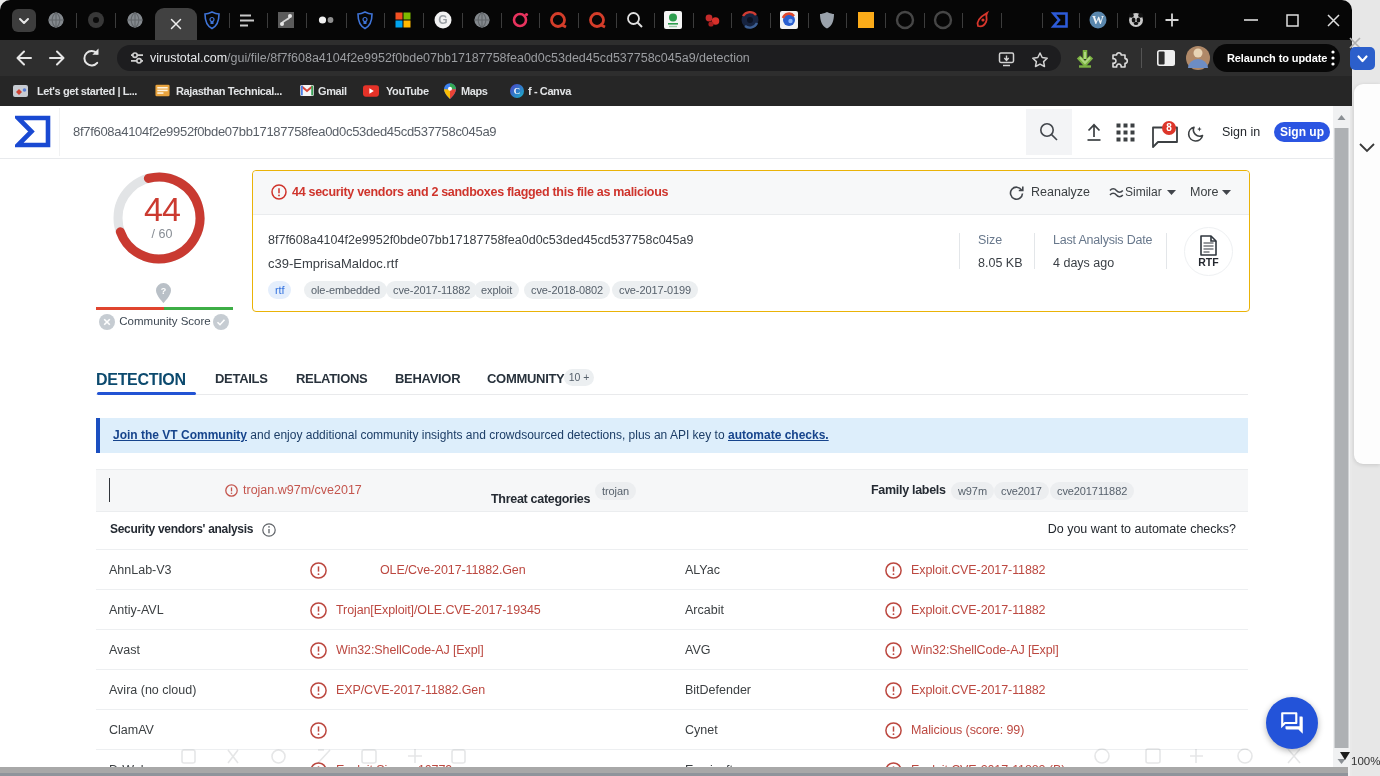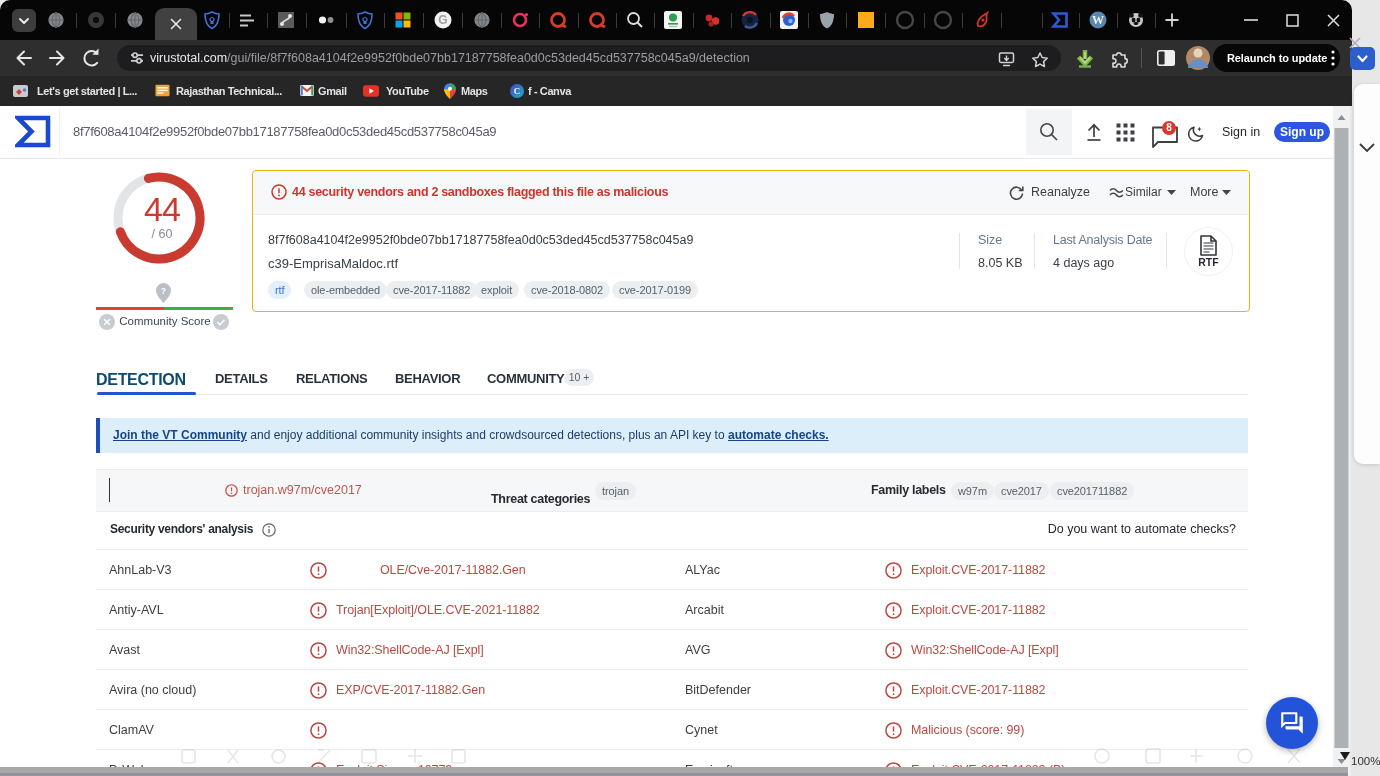--- a/index.html
+++ b/index.html
@@ -487,21 +487,21 @@
         <svg class="va" style="left:789px;" width="17" height="17" viewBox="0 0 17 17">
             <use href="#ralert"></use>
           </svg>
         <span class="vr" style="left:815px;">Exploit.CVE-2017-11882</span>
       </div>
       <div class="vrow" style="top:40px;">
         <span class="vn" style="left:13px;">Antiy-AVL</span>
         <svg class="va" style="left:214px;" width="17" height="17" viewBox="0 0 17 17">
             <use href="#ralert"></use>
           </svg>
-        <span class="vr" style="left:240px;">Trojan[Exploit]/OLE.CVE-2021-11882</span>
+        <span class="vr" style="left:240px;">Trojan[Exploit]/OLE.CVE-2017-19345</span>
         <span class="vn" style="left:589px;">Arcabit</span>
         <svg class="va" style="left:789px;" width="17" height="17" viewBox="0 0 17 17">
             <use href="#ralert"></use>
           </svg>
         <span class="vr" style="left:815px;">Exploit.CVE-2017-11882</span>
       </div>
       <div class="vrow" style="top:80px;">
         <span class="vn" style="left:13px;">Avast</span>
         <svg class="va" style="left:214px;" width="17" height="17" viewBox="0 0 17 17">
             <use href="#ralert"></use>

